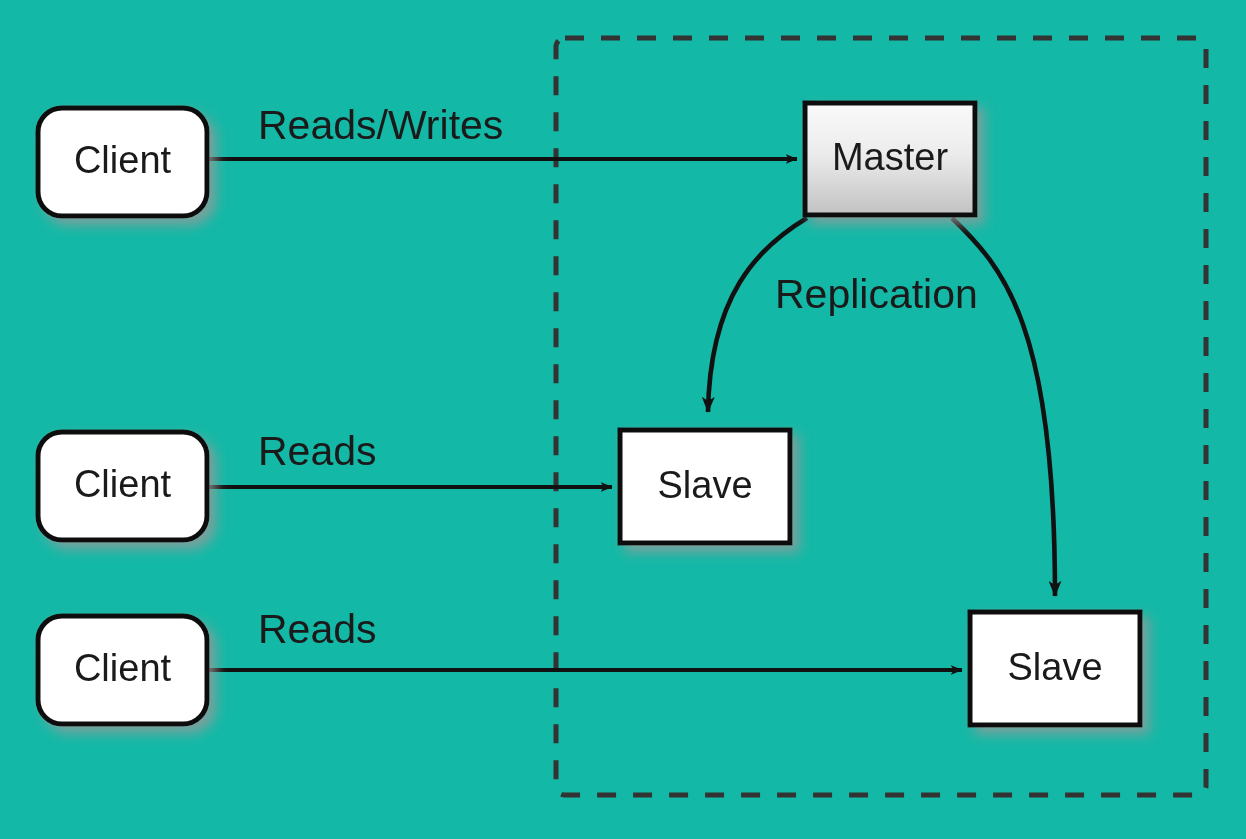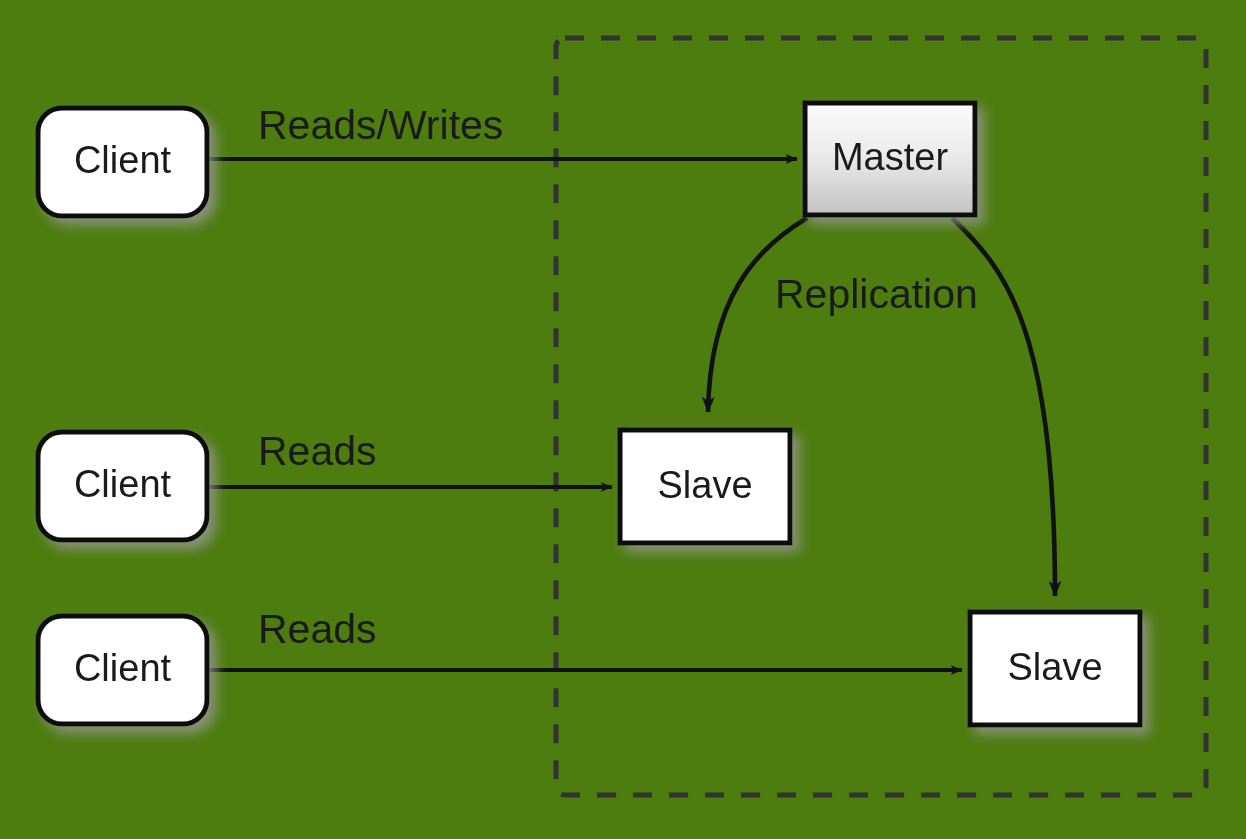--- a/index.html
+++ b/index.html
@@ -7,21 +7,21 @@
     padding: 0;
     background: #ffffff;
   }
   body {
     font-family: "Liberation Sans", sans-serif;
   }
   #canvas {
     position: relative;
     width: 1246px;
     height: 839px;
-    background: #4d7c0f;
+    background: #14b8a6;
     overflow: hidden;
   }
   #diagram-svg {
     position: absolute;
     left: 0;
     top: 0;
     width: 1246px;
     height: 839px;
   }
   .node-label {

